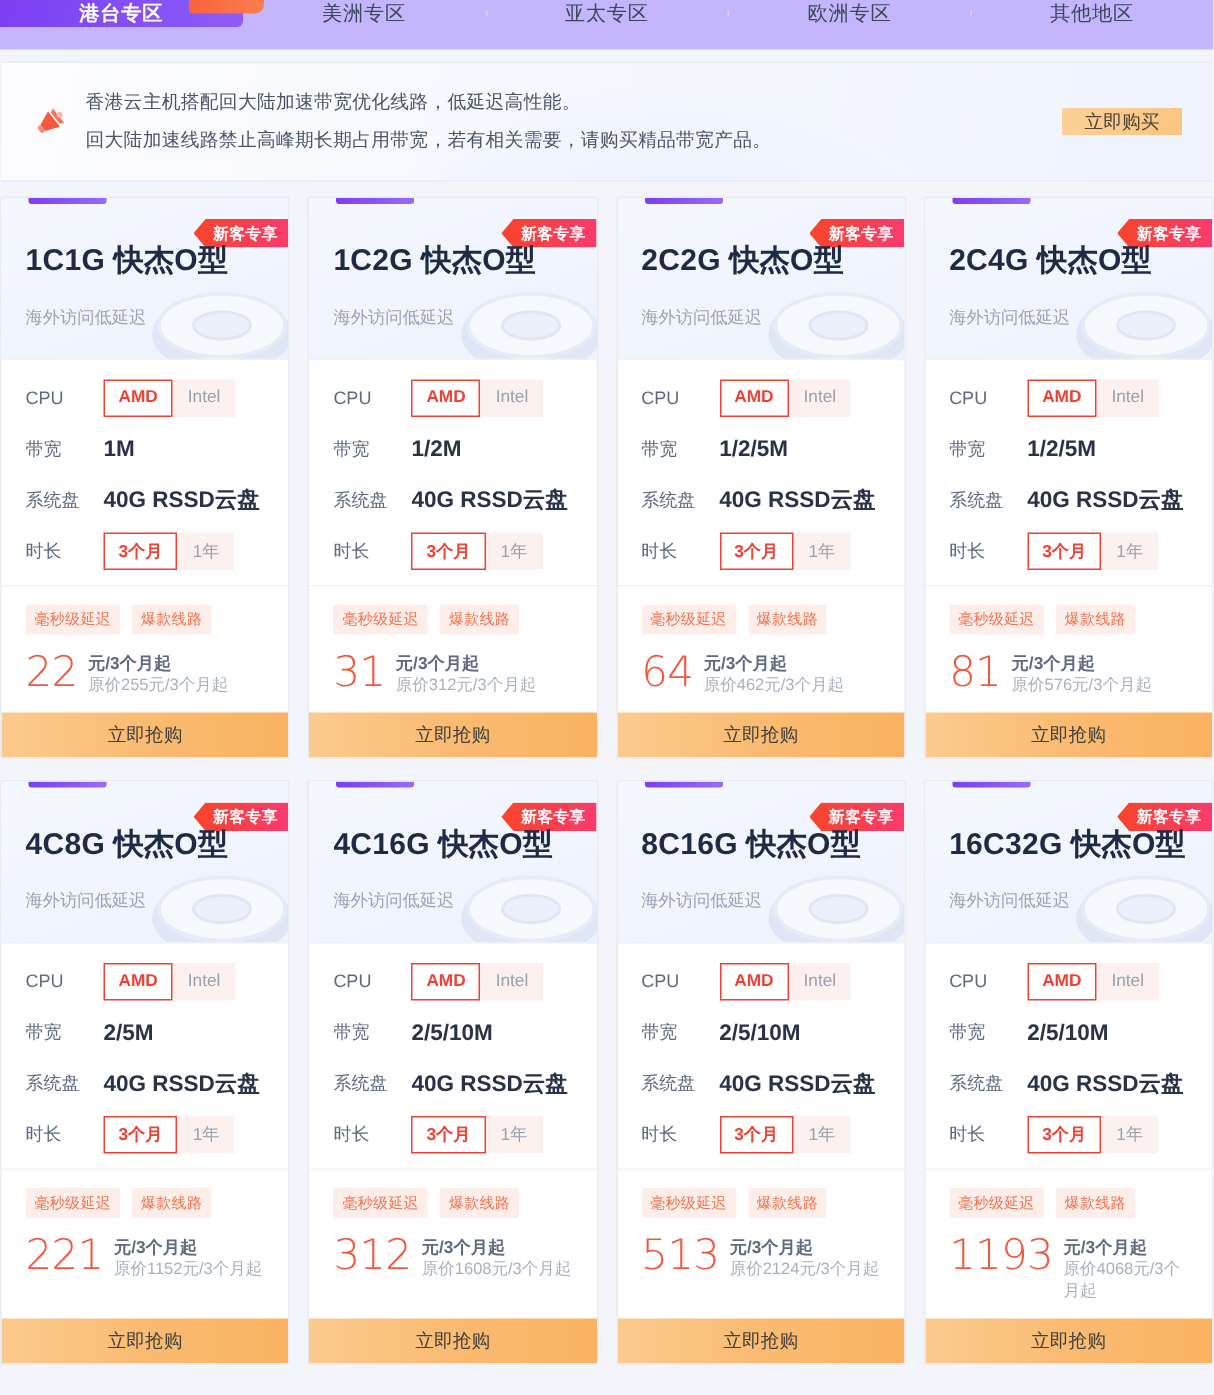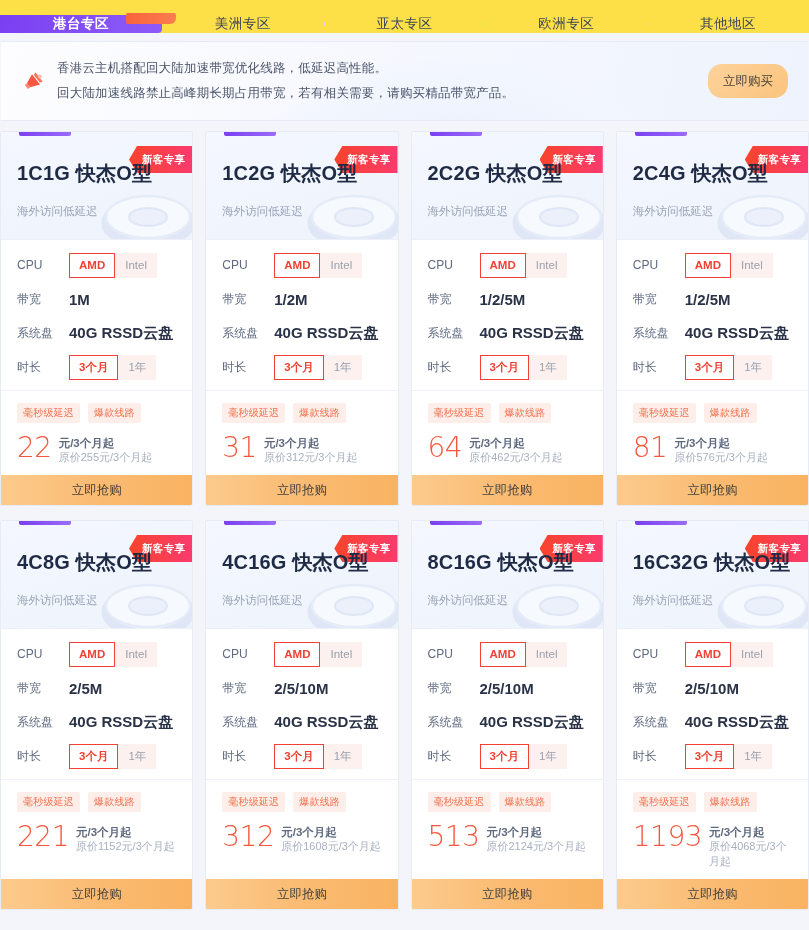--- a/index.html
+++ b/index.html
@@ -7,23 +7,23 @@
     width: 809px; height: 930px;
     font-family: "Liberation Sans", "DejaVu Sans", sans-serif;
     background: #f3f5fb;
     overflow: hidden;
   }
 
   
   .tabbar {
     position: relative;
     height: 33px;
-    background: #fde047;
+    background: #c4b5fd;
     display: flex;
-    align-items: flex-end;
+    align-items: flex-start;
     overflow: visible;
   }
   .tab {
     flex: 1 1 0;
     display: flex;
     align-items: center;
     justify-content: center;
     font-size: 13.5px;
     color: #3c4659;
     position: relative;
@@ -97,23 +97,23 @@
   .notice-line {
     font-size: 12.5px;
     color: #4a5368;
     line-height: 25px;
     letter-spacing: 0.2px;
   }
   .notice-btn {
     position: relative;
     z-index: 2;
     margin-right: 20px;
-    width: 80px; height: 34px;
+    width: 80px; height: 18px;
     border: none;
-    border-radius: 14px;
+    border-radius: 1px;
     background: linear-gradient(135deg,#fcd29a 0%, #fbc47f 100%);
     color: #4a4336;
     font-size: 12.5px;
     font-family: inherit;
     cursor: pointer;
   }
 
   
   .grid {
     display: grid;
@@ -141,21 +141,21 @@
   .card-accent {
     position: absolute;
     left: 18px; top: 0;
     width: 52px; height: 4px;
     border-radius: 0 0 2px 2px;
     background: linear-gradient(90deg,#7b3ff2 0%, #9a6bf8 100%);
   }
   .badge {
     position: absolute;
     top: 14px; right: 0;
-    height: 27px;
+    height: 19px;
     padding: 0 7px 0 13px;
     display: flex; align-items: center;
     font-size: 10.5px;
     font-weight: bold;
     color: #fff;
     background: linear-gradient(90deg,#f8442b 0%, #fb3a6e 100%);
     clip-path: polygon(8px 0, 100% 0, 100% 100%, 8px 100%, 0 50%);
     letter-spacing: 0.3px;
   }
   .card-deco {

